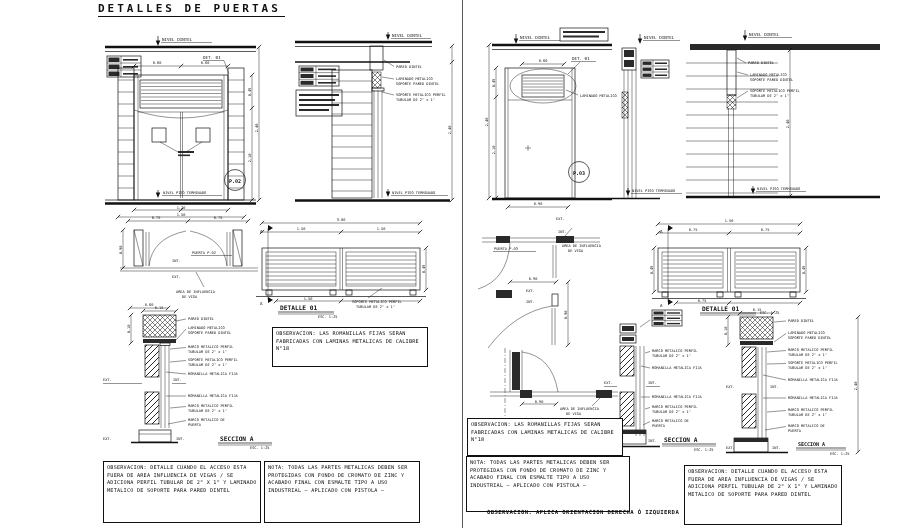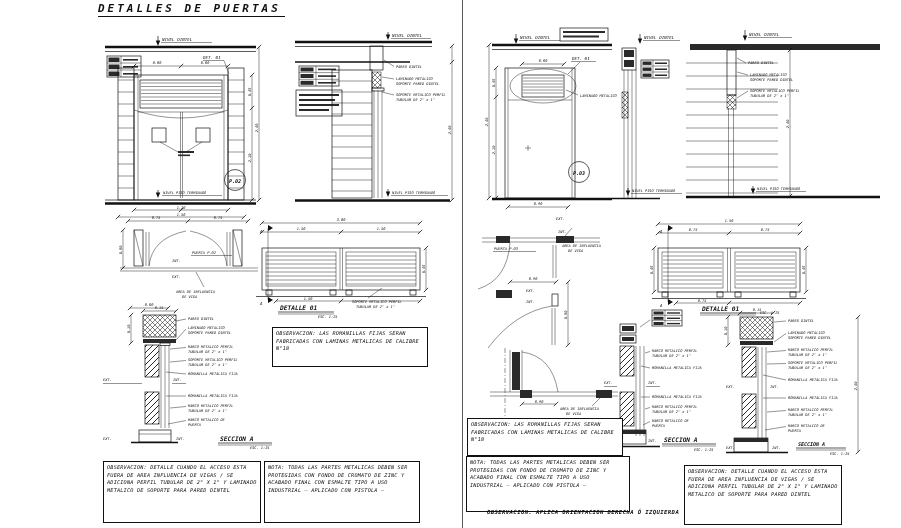--- a/index.html
+++ b/index.html
@@ -1,17 +1,17 @@
 <!DOCTYPE html>
 <html><head>
 <meta charset="utf-8">
 <style>
   html,body{margin:0;padding:0;background:#888;}
   .sheet{position:relative;width:901px;height:528px;background:#ffffff;overflow:hidden;
-         font-family:"DejaVu Sans Mono",monospace;color:#111;font-style:italic;}
+         font-family:"DejaVu Sans Mono",monospace;color:#111;}
   .sheet svg{position:absolute;left:0;top:0;}
   .title{position:absolute;left:98px;top:2px;font-size:11px;font-weight:bold;
          letter-spacing:3px;border-bottom:1.6px solid #111;padding:0 4px 1px 0;white-space:nowrap;}
   .nb{position:absolute;border:1px solid #111;background:#fff;font-size:5.2px;
       line-height:1.45;padding:2px 3px;letter-spacing:0.2px;}
   .plain-note{position:absolute;font-size:5.6px;font-weight:bold;letter-spacing:0.4px;white-space:nowrap;}
   
   .ln{stroke:#111;stroke-width:0.7;fill:none}
   .lt{stroke:#111;stroke-width:0.45;fill:none}
   .t2{stroke:#111;stroke-width:1.5;fill:none}

